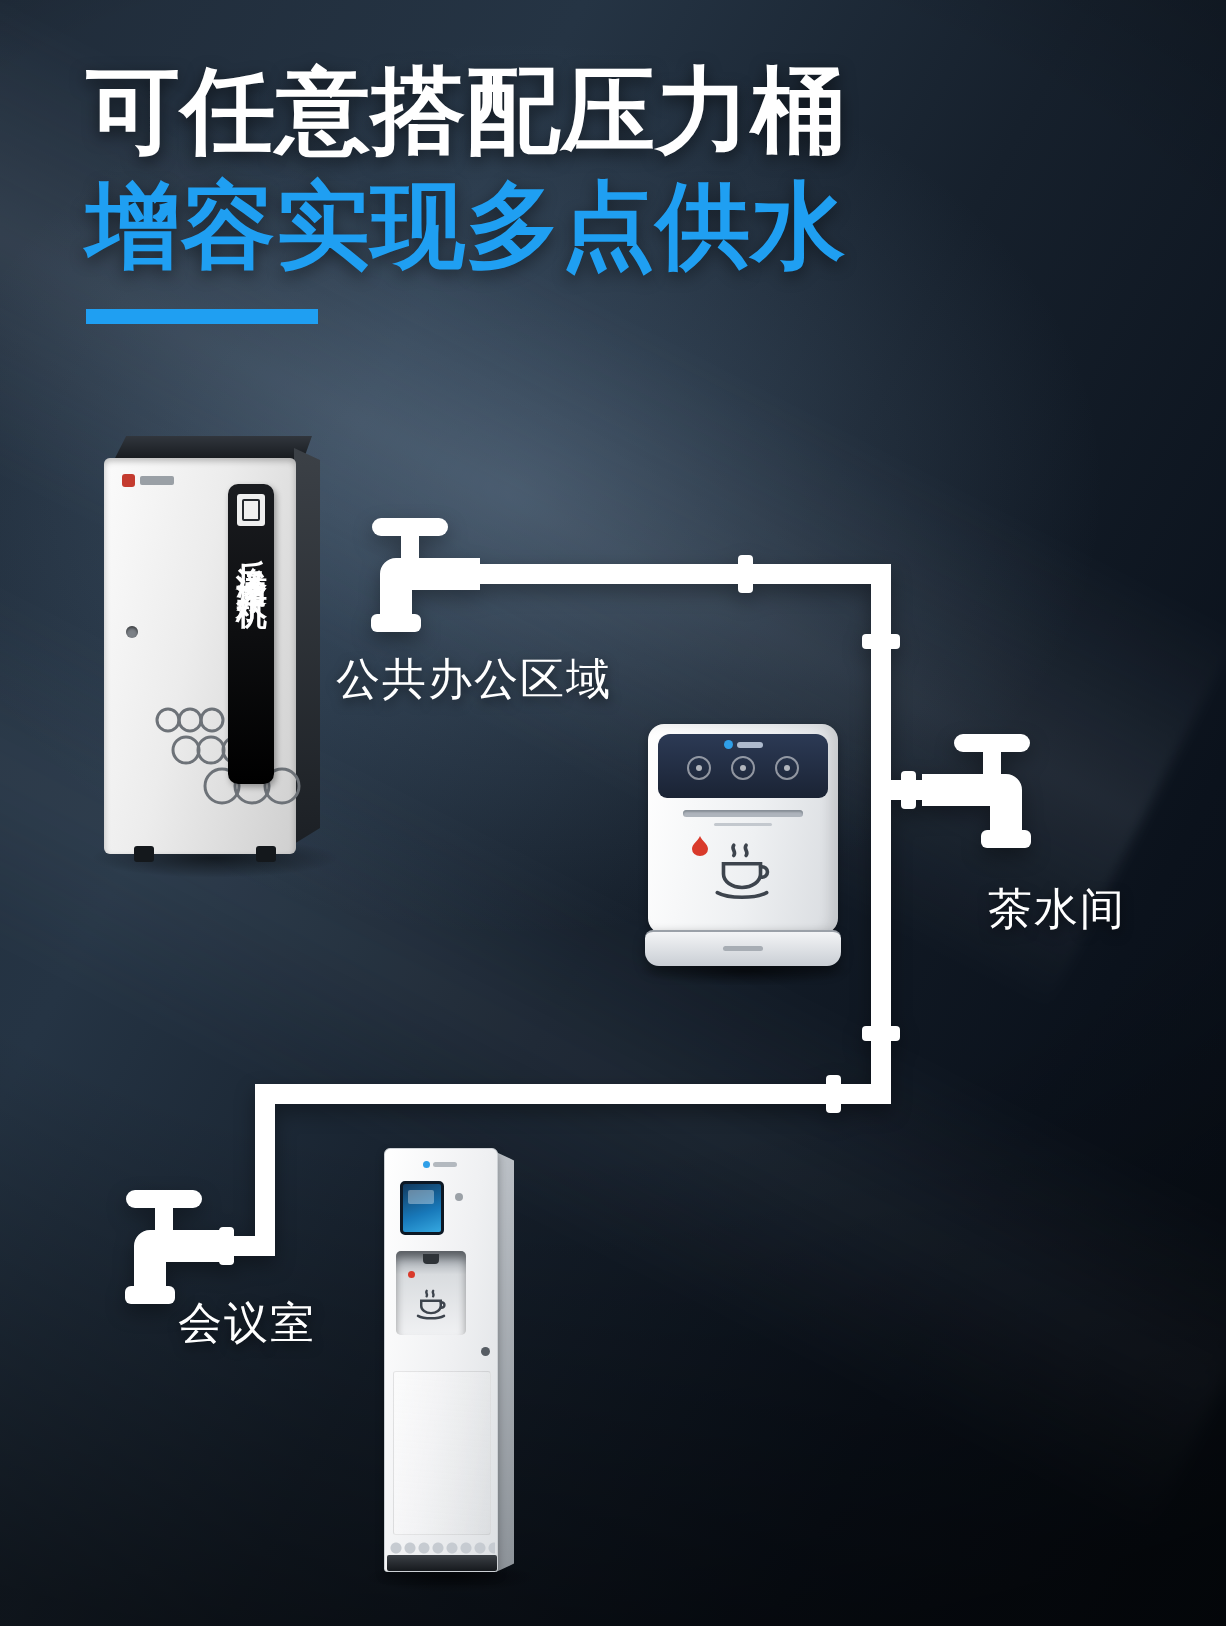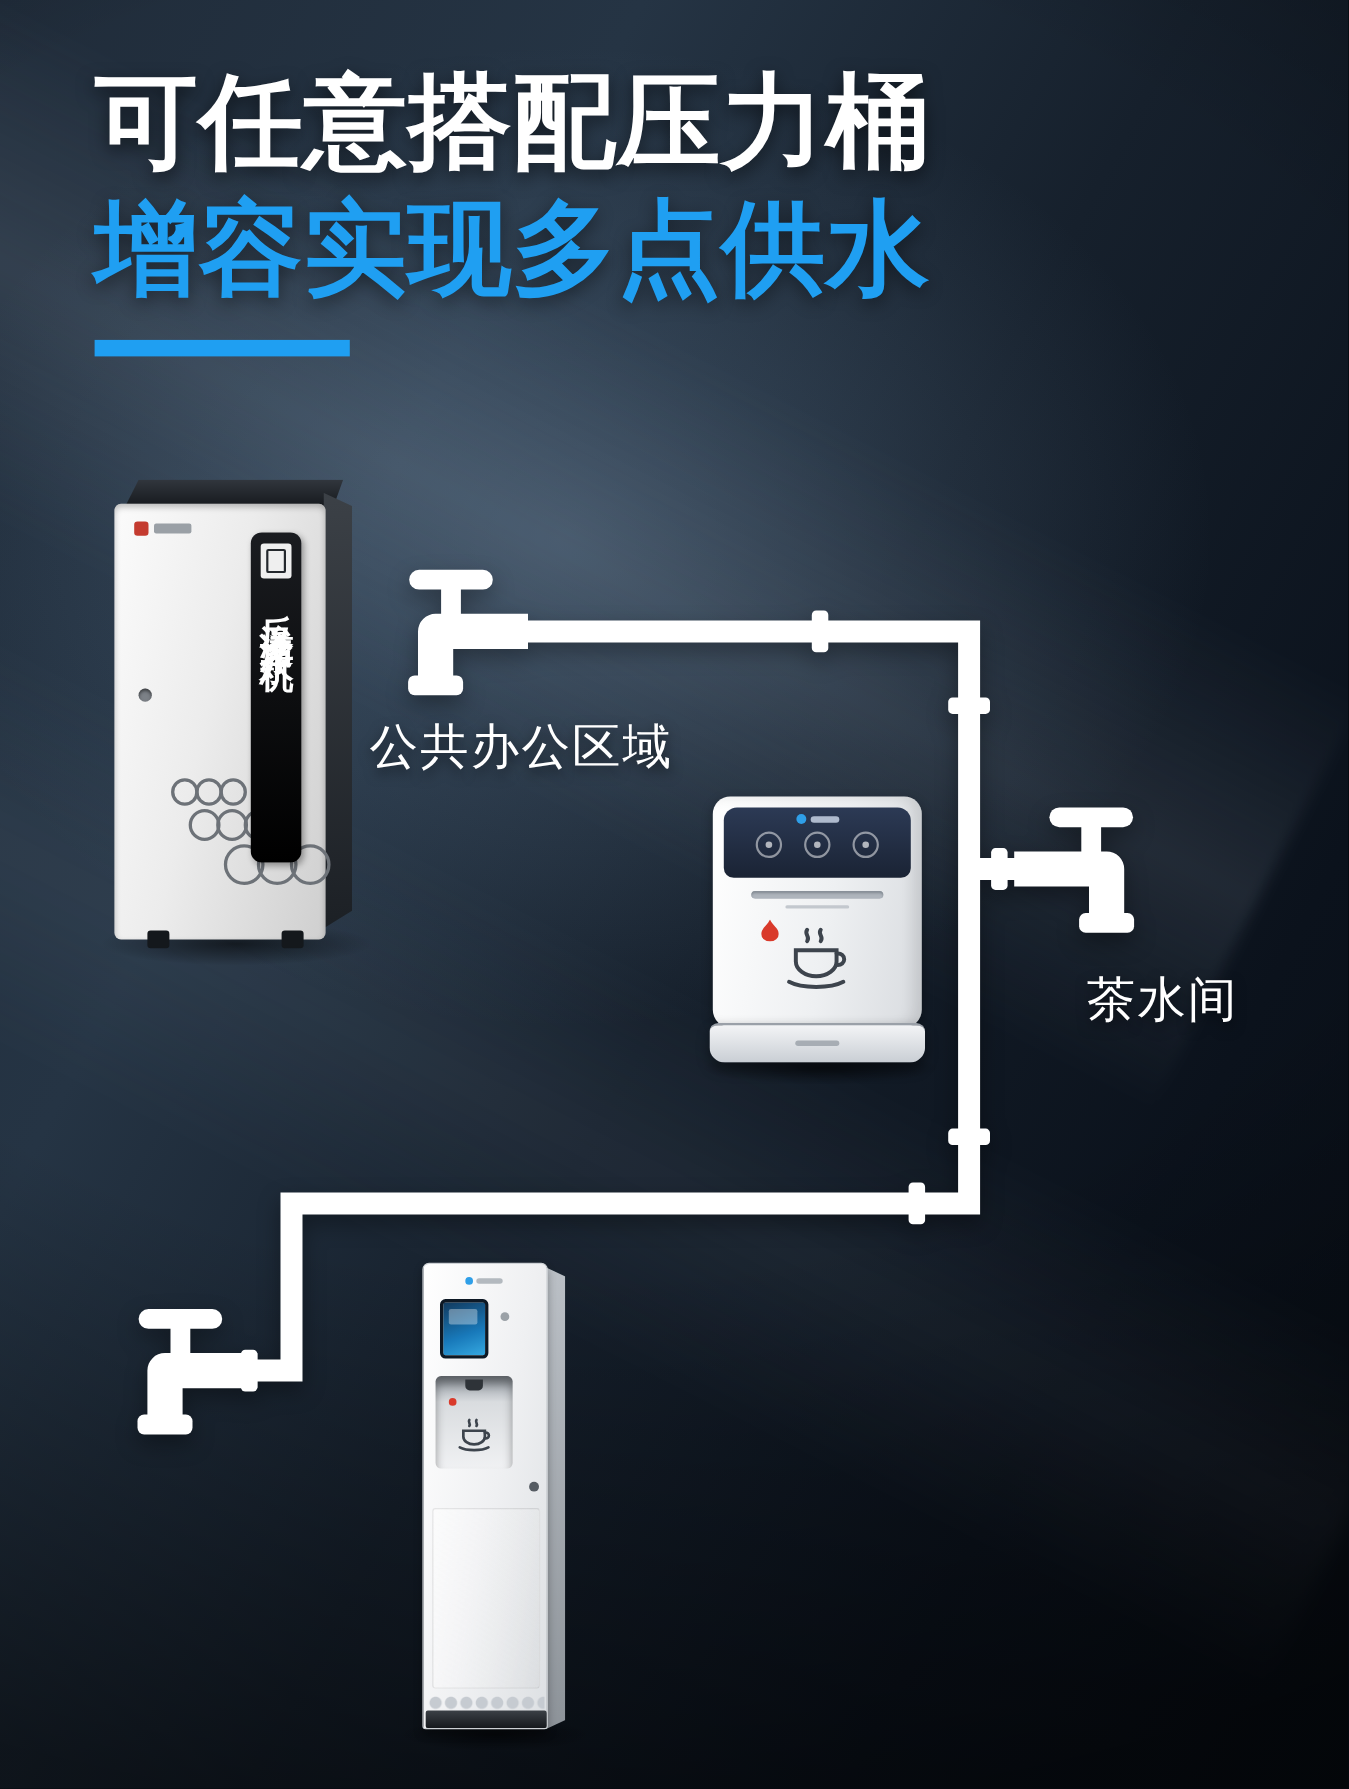--- a/index.html
+++ b/index.html
@@ -274,14 +274,15 @@
       </div>
       <div class="fd-keyhole"></div>
       <div class="fd-door"></div>
       <div class="fd-scallop"></div>
       <div class="fd-base"></div>
     </div>
   </div>
 
   <div class="pipe-label label-office">公共办公区域</div>
   <div class="pipe-label label-tea">茶水间</div>
+  <div class="pipe-label label-meeting">会议室</div>
 
 </div>
 
 </body></html>

